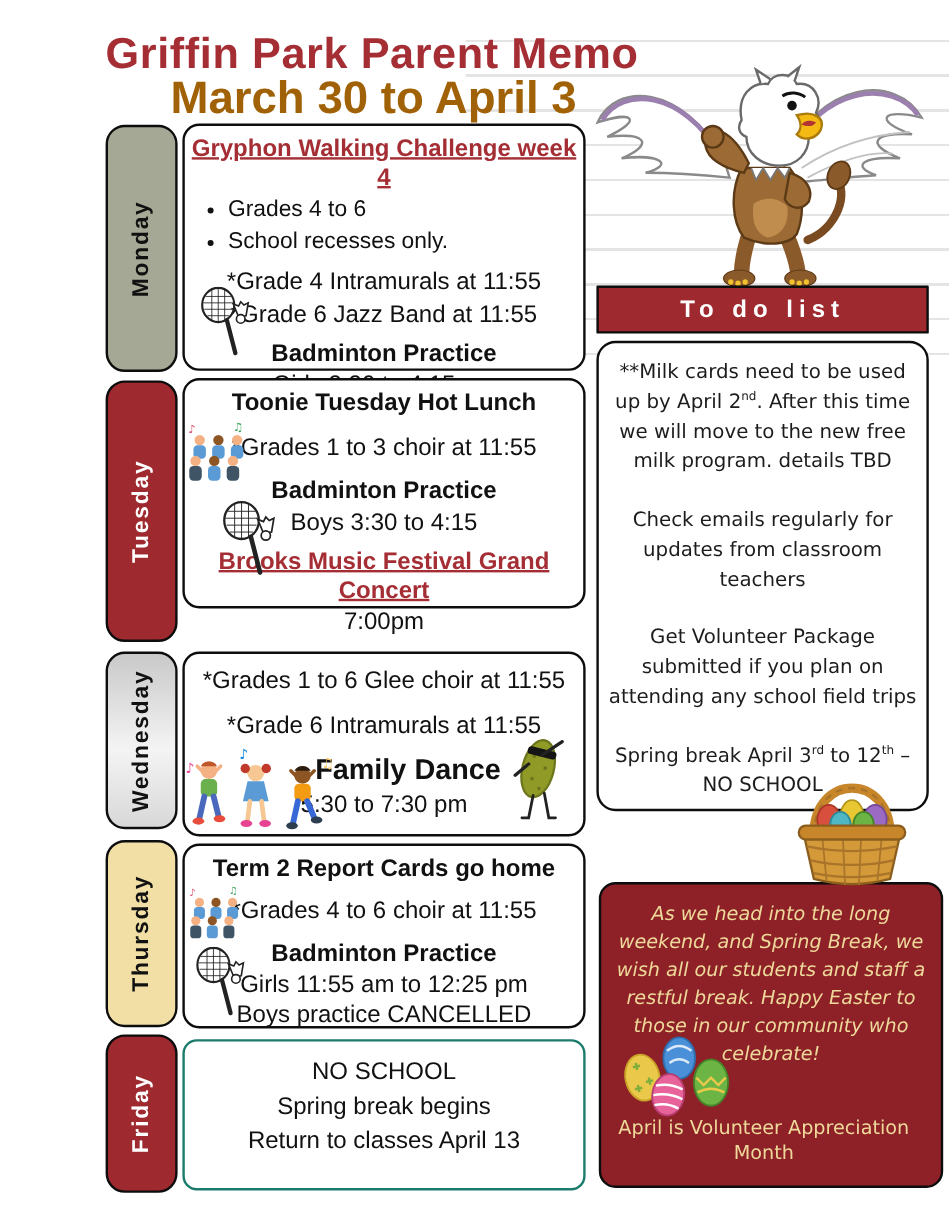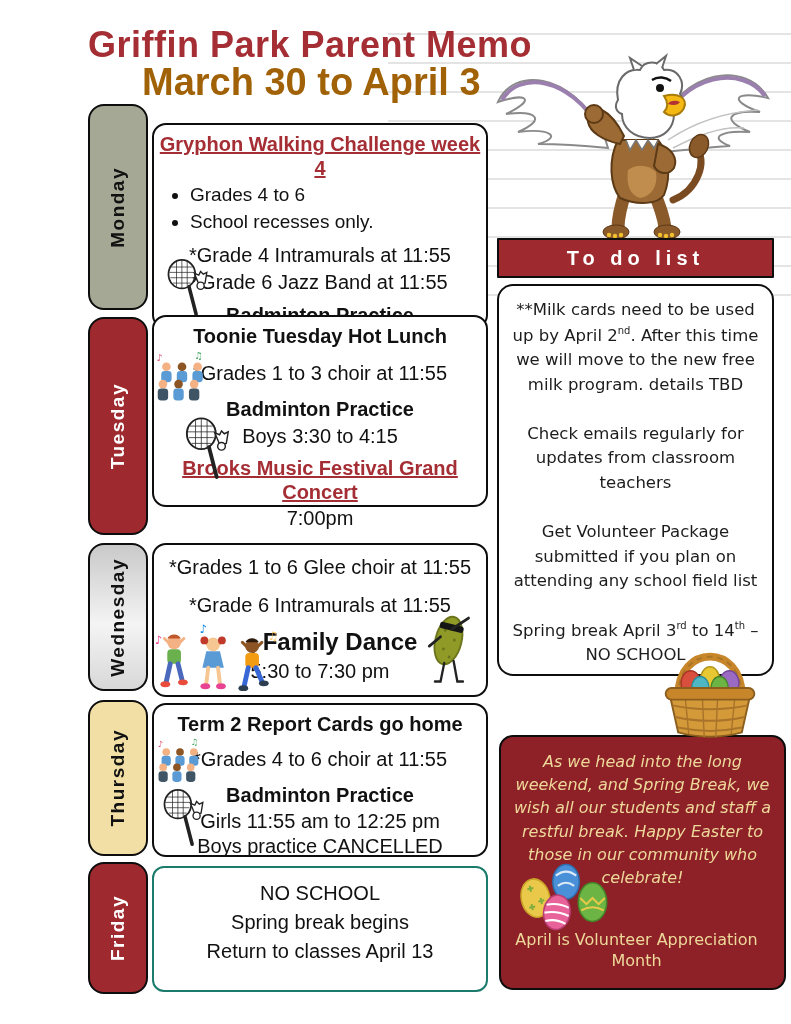--- a/index.html
+++ b/index.html
@@ -20,21 +20,21 @@
                   font-weight:bold;font-size:19px;letter-spacing:1.5px;}
   .lab-mon{top:104px;height:206px;background:var(--sage,#a5a894);}
   .lab-tue{top:317px;height:218px;background:var(--label-red,#9e2a2f);color:#fff;}
   .lab-wed{top:543px;height:148px;background:linear-gradient(180deg,#c9c9c9,#f4f4f4 55%,#d8d8d8);}
   .lab-thu{top:700px;height:156px;background:var(--tan,#f2dfa6);}
   .lab-fri{top:862px;height:132px;background:var(--label-red,#9e2a2f);color:#fff;}
 
   .daybox{position:absolute;left:152px;width:336px;box-sizing:border-box;background:#fff;
           border:2.5px solid #0d0d0d;border-radius:14px;text-align:center;}
   .daybox p{margin:0;line-height:1.2;font-size:20px;}
-  .box-mon{top:103px;height:206px;margin-top:20px;}
+  .box-mon{top:103px;height:206px;}
   .box-tue{top:315px;height:192px;}
   .box-wed{top:543px;height:154px;}
   .box-thu{top:703px;height:154px;}
   .box-fri{top:866px;height:126px;border:2px solid var(--teal,#1b7b6c);border-radius:12px;}
 
   .red-heading{color:var(--brand-red,#a52e35);font-weight:bold;text-decoration:underline;
                font-size:19px;margin:0;line-height:1.2;}
   .bold-heading{font-weight:bold;font-size:20px;margin:0;line-height:1.2;}
   .bullets{text-align:left;margin:3px 0 0 14px;padding-left:22px;font-size:19px;}
   .bullets li{margin:3px 0;line-height:1.25;}
@@ -272,22 +272,22 @@
     <p style="margin-top:5px;">Spring break begins</p>
     <p style="margin-top:5px;">Return to classes April 13</p>
   </div>
 
   <div class="todo-header">
     <span>To do list</span>
   </div>
   <div class="todo-box">
     <p><span>**Milk cards need to be used up by April 2</span><sup>nd</sup><span>. After this time we will move to the new free milk program. details TBD</span></p>
     <p>Check emails regularly for updates from classroom teachers</p>
-    <p>Get Volunteer Package submitted if you plan on attending any school field list</p>
-    <p><span>Spring break April 3</span><sup>rd</sup><span> to 14</span><sup>th</sup><span> – NO SCHOOL</span></p>
+    <p>Get Volunteer Package submitted if you plan on attending any school field trips</p>
+    <p><span>Spring break April 3</span><sup>rd</sup><span> to 12</span><sup>th</sup><span> – NO SCHOOL</span></p>
   </div>
 
   <svg class="basket" viewBox="0 0 120 110">
     <path d="M27 62 C 27 8, 93 8, 93 62" fill="none" stroke="#c8862b" stroke-width="8"></path>
     <path d="M27 62 C 27 8, 93 8, 93 62" fill="none" stroke="#a9742a" stroke-width="2" stroke-dasharray="6 5"></path>
     <g fill="#5e9e3e">
         <path d="M30 60 l4 -16 l4 16 z M42 58 l4 -14 l4 14 z M70 58 l4 -14 l4 14 z M82 60 l4 -16 l4 16 z M56 58 l3 -13 l3 13 z"></path>
       </g>
     <ellipse cx="40" cy="49" rx="10" ry="13" fill="#d94f3d" stroke="#a93526" stroke-width="1.5"></ellipse>
     <ellipse cx="80" cy="49" rx="10" ry="13" fill="#9b6bc3" stroke="#74479b" stroke-width="1.5"></ellipse>

